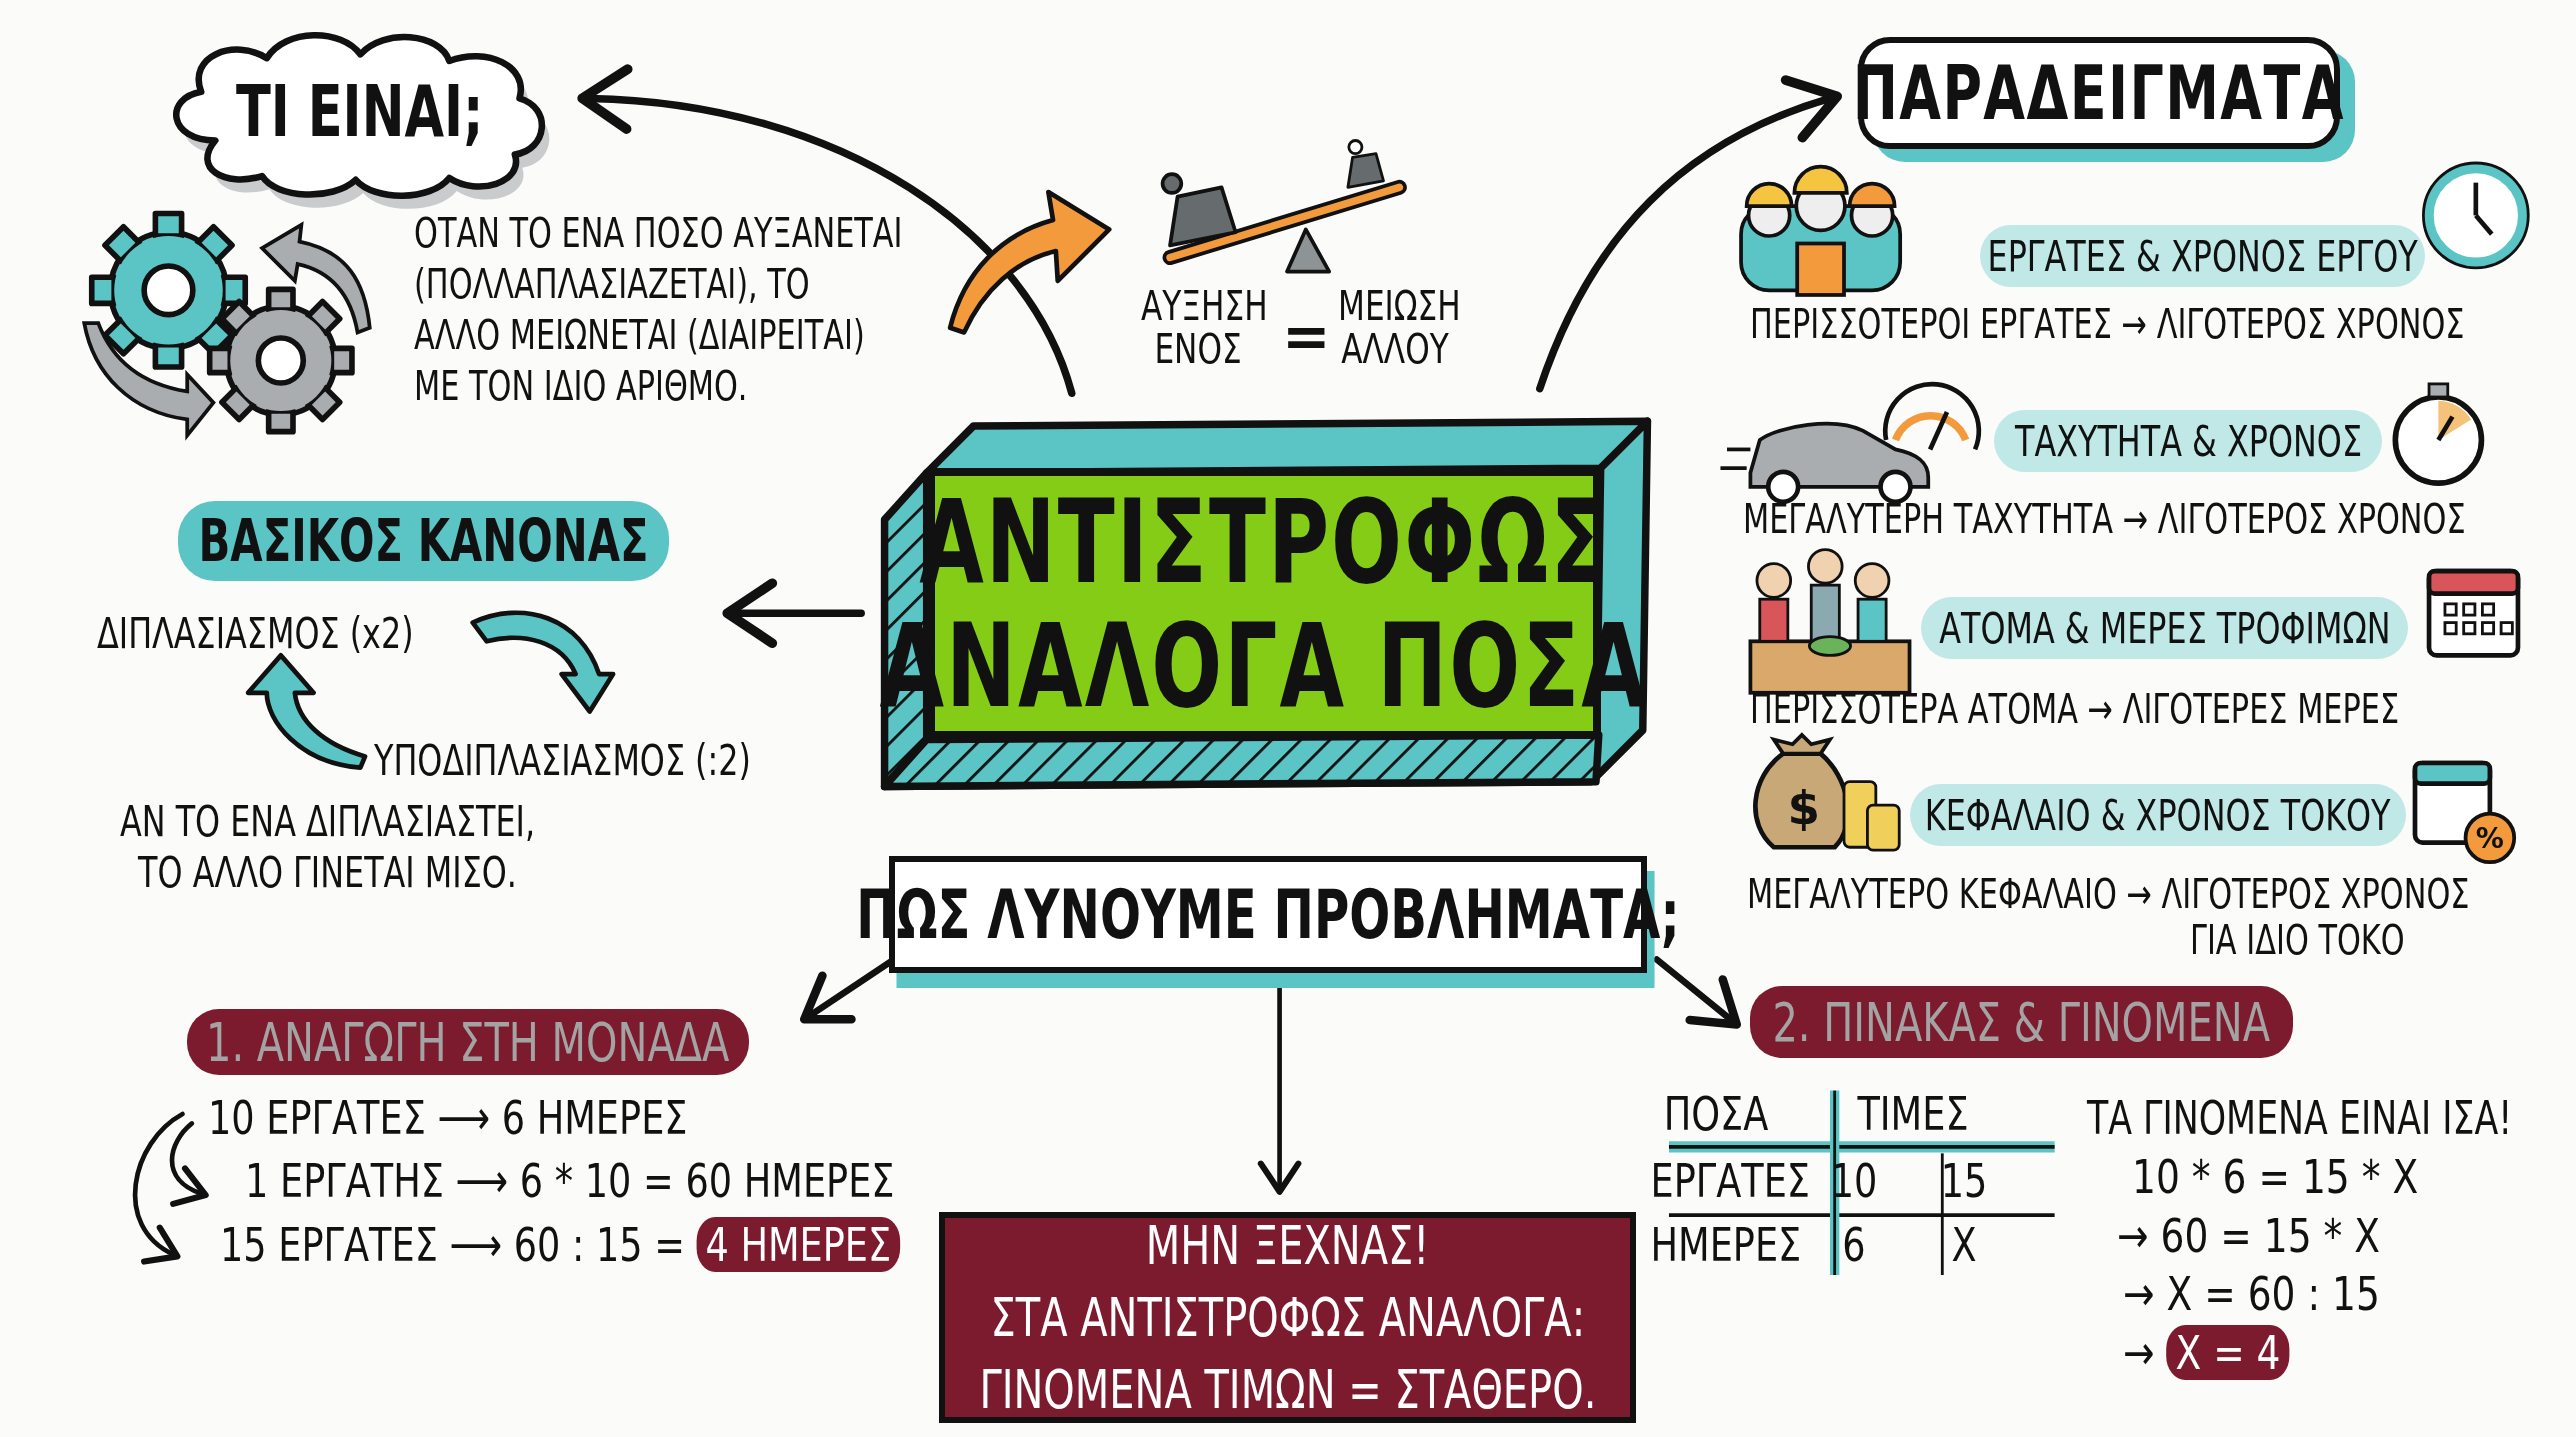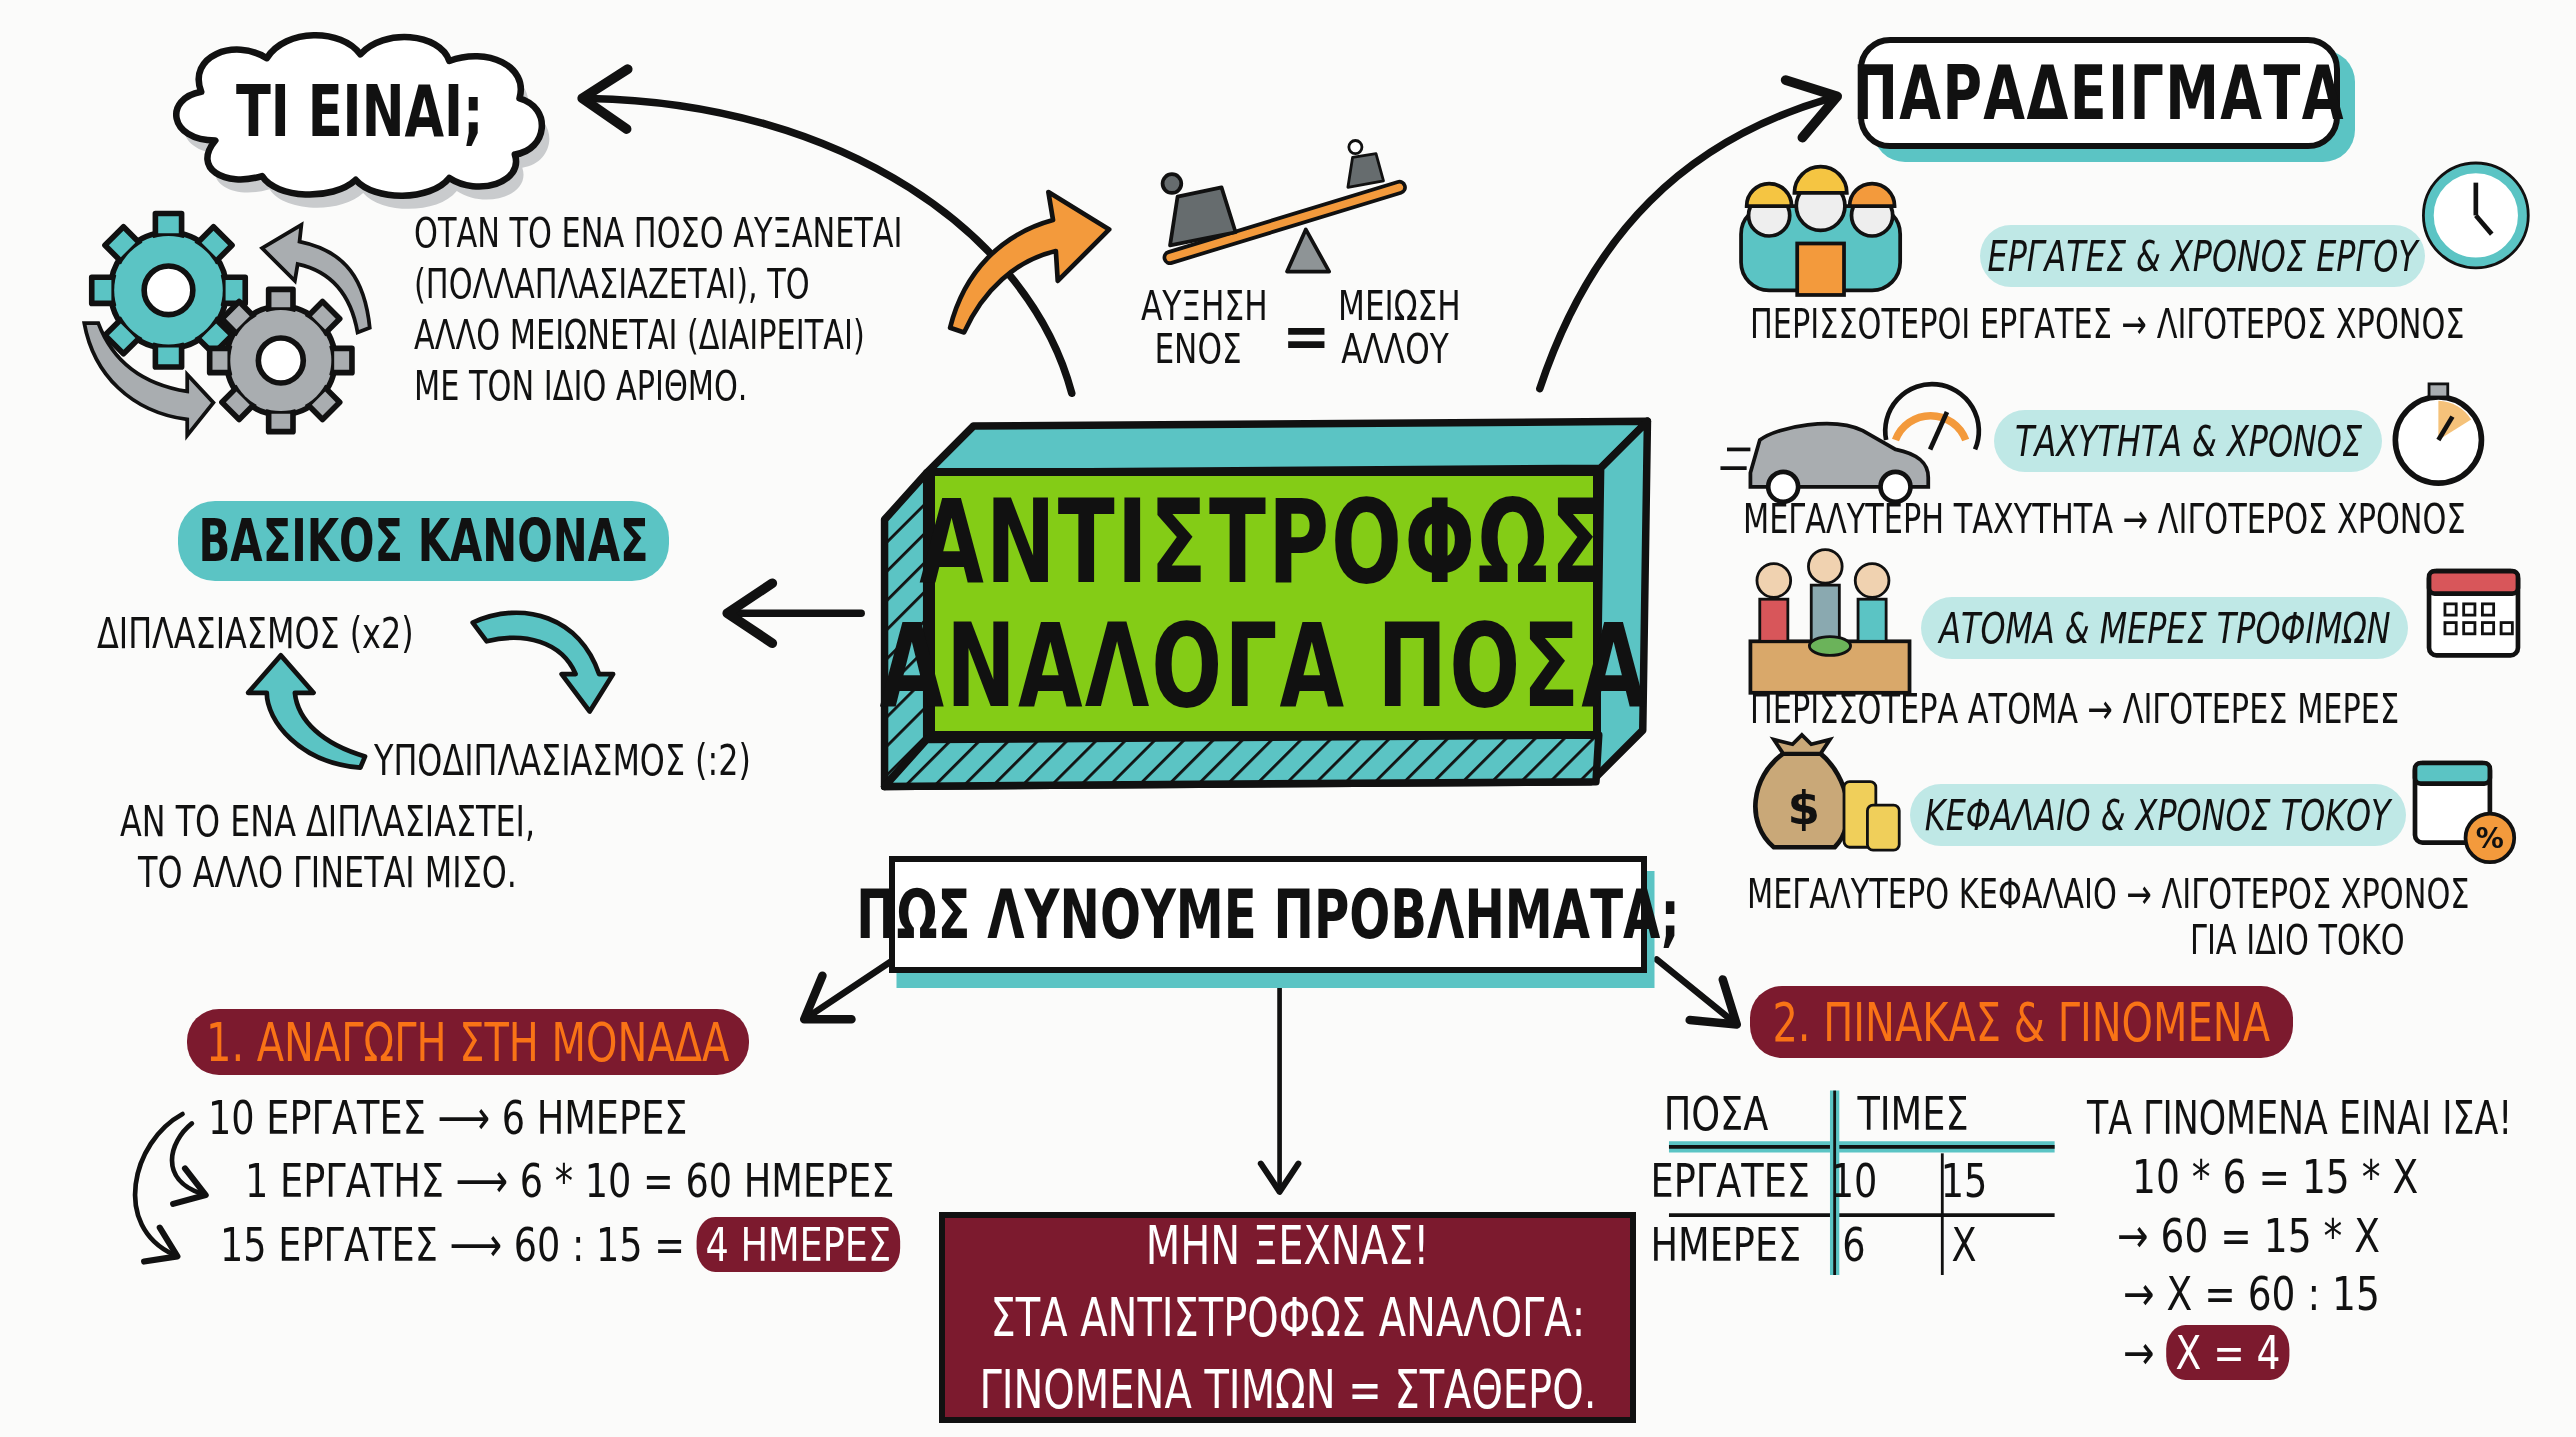--- a/index.html
+++ b/index.html
@@ -12,36 +12,36 @@
   
   .cloud-text { font-size: 71px; font-weight: bold; transform: scaleX(0.72); transform-origin: left top; white-space: nowrap; }
 
   .def-text { font-size: 41px; line-height: 51px; font-weight: 500; white-space: nowrap; transform: scaleX(0.74); transform-origin: left top; }
 
   .seesaw-label { font-size: 41px; line-height: 43px; font-weight: 500; text-align: center; transform: scaleX(0.76); transform-origin: center top; white-space: nowrap; }
 
   .examples-title { border: 6.6px solid #111; background: #fff; box-shadow: 15px 13px 0 #5bc4c4; border-radius: 3.7px; display: flex; align-items: center; justify-content: center; }
   .examples-title span { font-size: 75px; font-weight: bold; transform: scaleX(0.72); white-space: nowrap; letter-spacing: 1.9px; }
 
-  .ex-pill { background: #bfe8e6; border-radius: 34px; height: 62px; display: flex; align-items: center; justify-content: center; font-style: italic; }
+  .ex-pill { background: #bfe8e6; border-radius: 34px; height: 62px; display: flex; align-items: center; justify-content: center; }
   .ex-pill span { font-size: 43px; font-weight: 500; transform: scaleX(0.74); white-space: nowrap; }
   .ex-desc { font-size: 41px; line-height: 47px; font-weight: 500; white-space: nowrap; transform: scaleX(0.74); transform-origin: left top; }
 
   .central { background: #84cc16; border: 8.4px solid #111; display: flex; flex-direction: column; align-items: center; justify-content: center; }
   .central span { font-size: 116px; font-weight: bold; line-height: 124px; transform: scaleX(0.72); white-space: nowrap; letter-spacing: 2.8px; }
 
   .rule-pill { background: #5bc4c4; border-radius: 37px; display: flex; align-items: center; justify-content: center; }
   .rule-pill span { font-size: 58px; font-weight: bold; transform: scaleX(0.72); white-space: nowrap; }
   .rule-text { font-size: 43px; font-weight: 500; white-space: nowrap; transform: scaleX(0.74); transform-origin: left top; }
   .rule-note { font-size: 43px; line-height: 51px; font-weight: 500; text-align: center; white-space: nowrap; transform: scaleX(0.74); transform-origin: center top; }
 
   .how-box { background: #fff; border: 6.6px solid #111; box-shadow: 7.5px 15px 0 #5bc4c4; display: flex; align-items: center; justify-content: center; }
   .how-box span { font-size: 67px; font-weight: bold; transform: scaleX(0.72); white-space: nowrap; }
 
-  .maroon-pill { background: #7c1a2e; color: #f97316; border-radius: 32px; display: flex; align-items: center; justify-content: center; }
+  .maroon-pill { background: #7c1a2e; color: #a3a3a3; border-radius: 32px; display: flex; align-items: center; justify-content: center; }
   .maroon-pill span { font-size: 54px; font-weight: 500; transform: scaleX(0.74); white-space: nowrap; }
 
   .step-line { font-size: 47px; font-weight: 500; white-space: nowrap; transform: scaleX(0.78); transform-origin: left top; display: flex; align-items: center; }
   .hl { background: #7c1a2e; color: #fff; border-radius: 24px; padding: 0 11.2px; }
 
   .remember { background: #7c1a2e; border: 6.6px solid #111; color: #fff; display: flex; flex-direction: column; align-items: center; justify-content: center; }
   .remember span { font-size: 54px; line-height: 64px; font-weight: 500; transform: scaleX(0.74); white-space: nowrap; }
 
   .tbl-cell { position: absolute; font-size: 47px; font-weight: 500; text-align: center; transform: scaleX(0.78); white-space: nowrap; }
   .eq-line { font-size: 47px; font-weight: 500; white-space: nowrap; transform: scaleX(0.8); transform-origin: left top; display: flex; align-items: center; }

